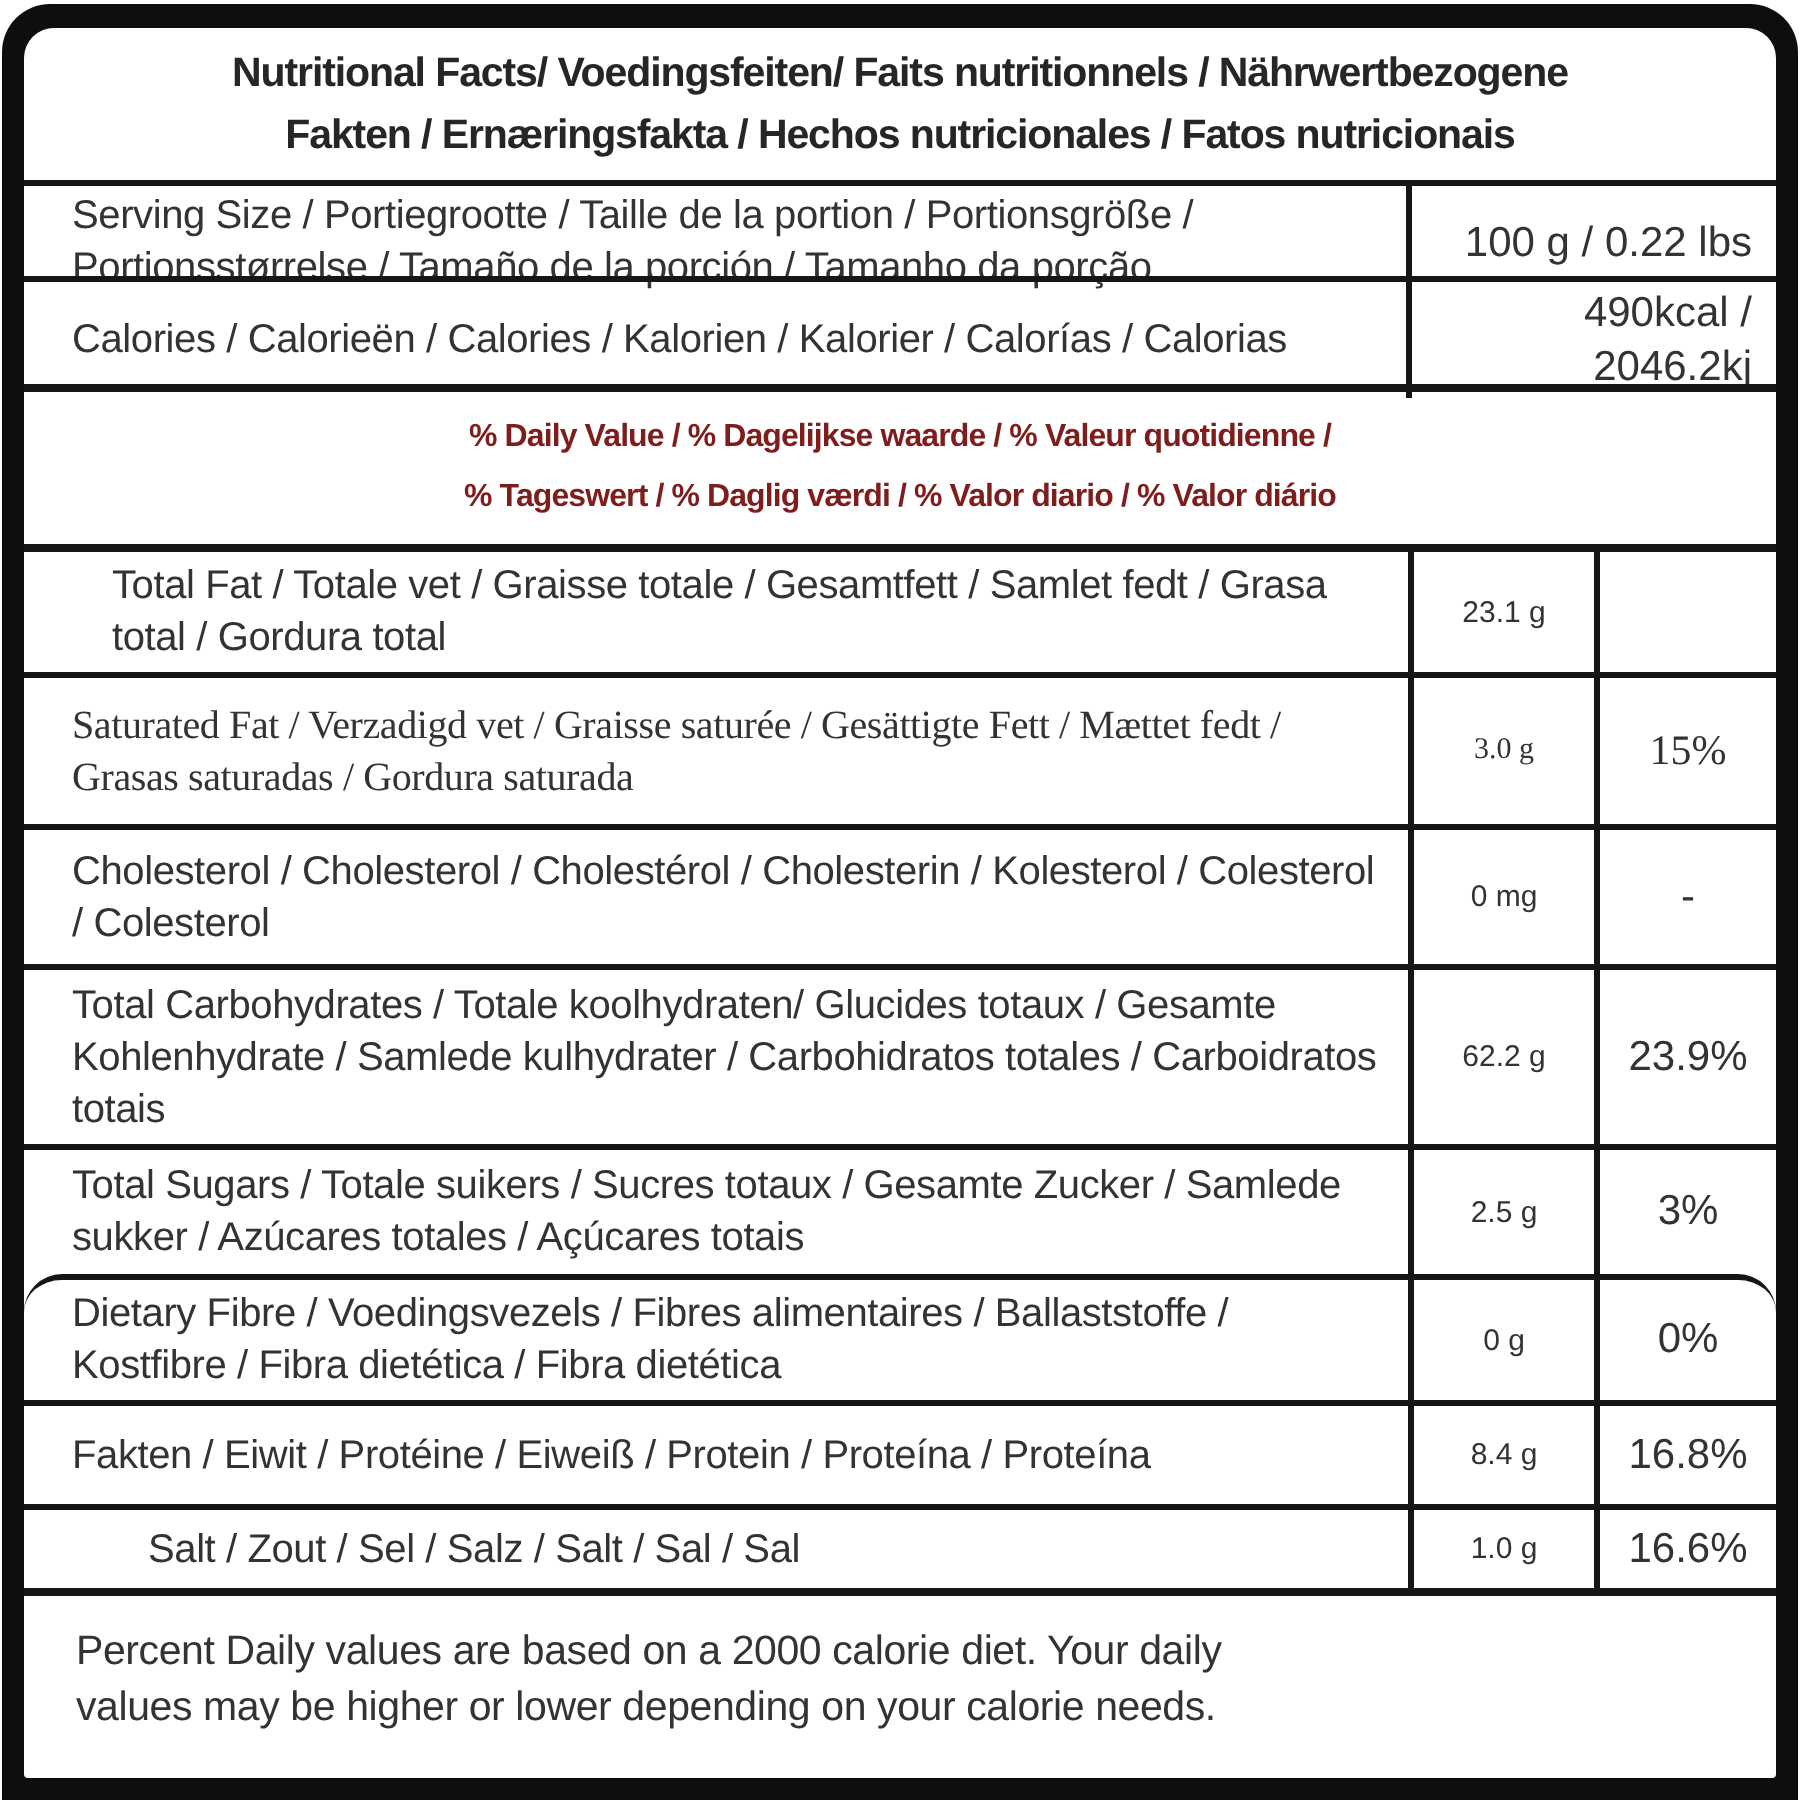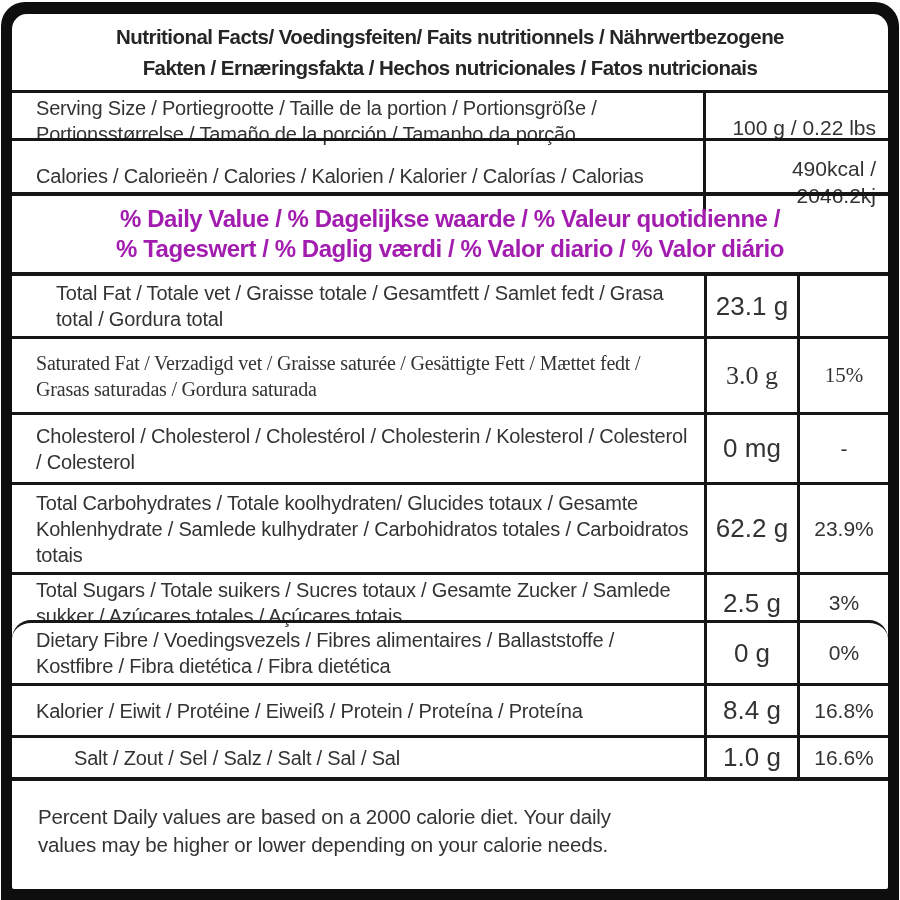--- a/index.html
+++ b/index.html
@@ -70,31 +70,31 @@
     line-height: 26px;
     letter-spacing: -0.2px;
     border-right: 3px solid #161616;
     box-sizing: border-box;
   }
   .cell-value-right {
     display: flex;
     align-items: center;
     justify-content: flex-end;
     text-align: right;
-    padding: 14px 12px 2px 4px;
+    padding: 2px 12px 2px 4px;
     font-size: 21px;
     line-height: 27px;
     box-sizing: border-box;
   }
   .cell-amount {
     display: flex;
     align-items: center;
     justify-content: center;
     text-align: center;
-    font-size: 26px;
+    font-size: 15px;
     border-right: 3px solid #161616;
     box-sizing: border-box;
   }
   .cell-dv {
     display: flex;
     align-items: center;
     justify-content: center;
     text-align: center;
     font-size: 21px;
     box-sizing: border-box;
@@ -103,24 +103,24 @@
   .dv-heading-row {
     height: 80px;
     display: flex;
     align-items: center;
     justify-content: center;
     text-align: center;
     padding: 0 30px;
   }
   .dv-heading-row .dv-heading {
     font-weight: bold;
-    font-size: 24px;
+    font-size: 16px;
     line-height: 30px;
     letter-spacing: -0.45px;
-    color: #a21caf;
+    color: #7f1d1d;
     text-wrap: balance;
   }
 
   .footer-row {
     flex: 1 1 auto;
     display: flex;
     align-items: center;
     justify-content: center;
     text-align: left;
     padding: 0 26px 8px 26px;
@@ -173,34 +173,34 @@
         <div class="cell-amount">0 mg</div>
         <div class="cell-dv">-</div>
       </div>
 
       <div class="row grid3 bt3" style="height:90px;">
         <div class="cell-label">Total Carbohydrates / Totale koolhydraten/ Glucides totaux / Gesamte Kohlenhydrate / Samlede kulhydrater / Carbohidratos totales / Carboidratos totais</div>
         <div class="cell-amount">62.2 g</div>
         <div class="cell-dv">23.9%</div>
       </div>
 
-      <div class="row grid3 bt3" style="height:48px;">
+      <div class="row grid3 bt3" style="height:65px;">
         <div class="cell-label">Total Sugars / Totale suikers / Sucres totaux / Gesamte Zucker / Samlede sukker / Azúcares totales / Açúcares totais</div>
         <div class="cell-amount">2.5 g</div>
         <div class="cell-dv">3%</div>
       </div>
 
       <div class="row grid3 bt3" style="height:63px;border-radius:19px;">
         <div class="cell-label">Dietary Fibre / Voedingsvezels / Fibres alimentaires / Ballaststoffe / Kostfibre / Fibra dietética / Fibra dietética</div>
         <div class="cell-amount">0 g</div>
         <div class="cell-dv">0%</div>
       </div>
 
       <div class="row grid3 bt3" style="height:52px;">
-        <div class="cell-label">Kalorier / Eiwit / Protéine / Eiweiß / Protein / Proteína / Proteína</div>
+        <div class="cell-label">Fakten / Eiwit / Protéine / Eiweiß / Protein / Proteína / Proteína</div>
         <div class="cell-amount">8.4 g</div>
         <div class="cell-dv">16.8%</div>
       </div>
 
       <div class="row grid3 bt3" style="height:42px;padding-left:38px;">
         <div class="cell-label">Salt / Zout / Sel / Salz / Salt / Sal / Sal</div>
         <div class="cell-amount">1.0 g</div>
         <div class="cell-dv">16.6%</div>
       </div>
 

